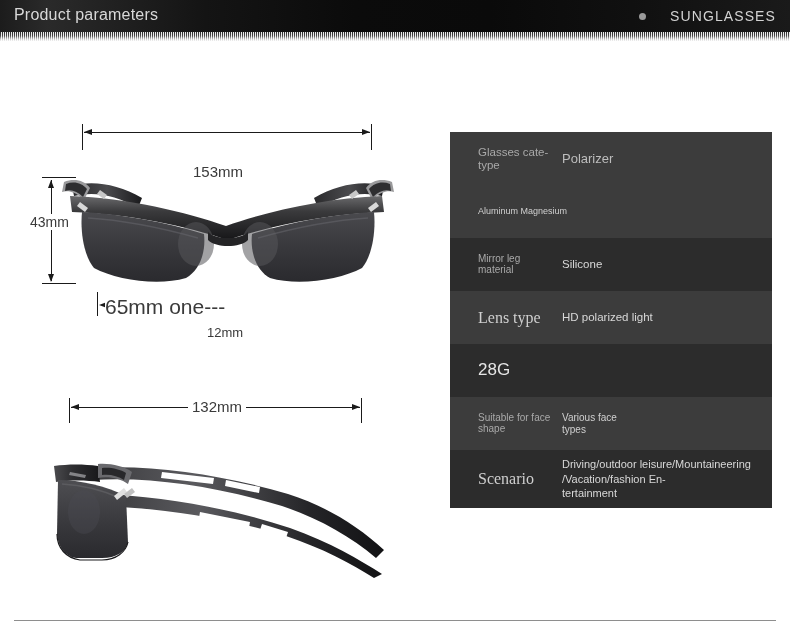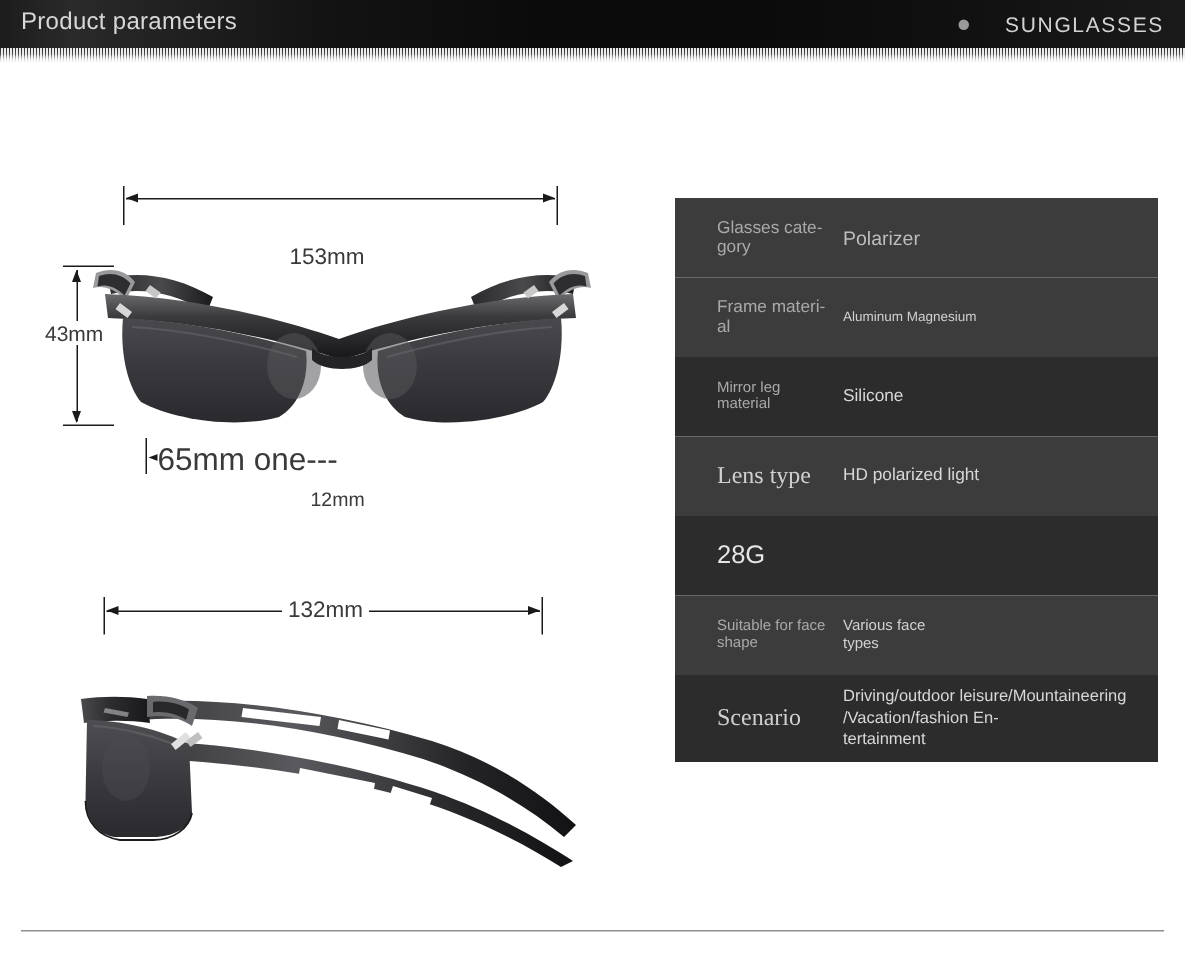--- a/index.html
+++ b/index.html
@@ -329,31 +329,27 @@
     <path d="M74,46 l10,-8 3,4 -10,8 Z" fill="#e0e0e0"></path>
     <path d="M84,44 l8,-6 3,4 -8,6 Z" fill="#c0c0c0"></path>
     <path d="M30,22 l16,3 -1,3 -16,-3 Z" fill="#9a9a9e" opacity="0.8"></path>
   </svg>
 
   <div class="param-table">
 
     <div class="param-row odd">
       <div class="param-label lbl-m">
         <span>Glasses cate-</span><br>
-        <span>gory</span>
+        <span>type</span>
       </div>
       <div class="param-value val-ml">Polarizer</div>
     </div>
 
 
     <div class="param-row odd">
-      <div class="param-label lbl-m">
-        <span>Frame materi-</span><br>
-        <span>al</span>
-      </div>
       <div class="param-value val-s">Aluminum Magnesium</div>
     </div>
 
     <div class="param-row even">
       <div class="param-label lbl-s">Mirror leg material</div>
       <div class="param-value val-m">Silicone</div>
     </div>
 
     <div class="param-row odd">
       <div class="param-label lbl-l">Lens type</div>

